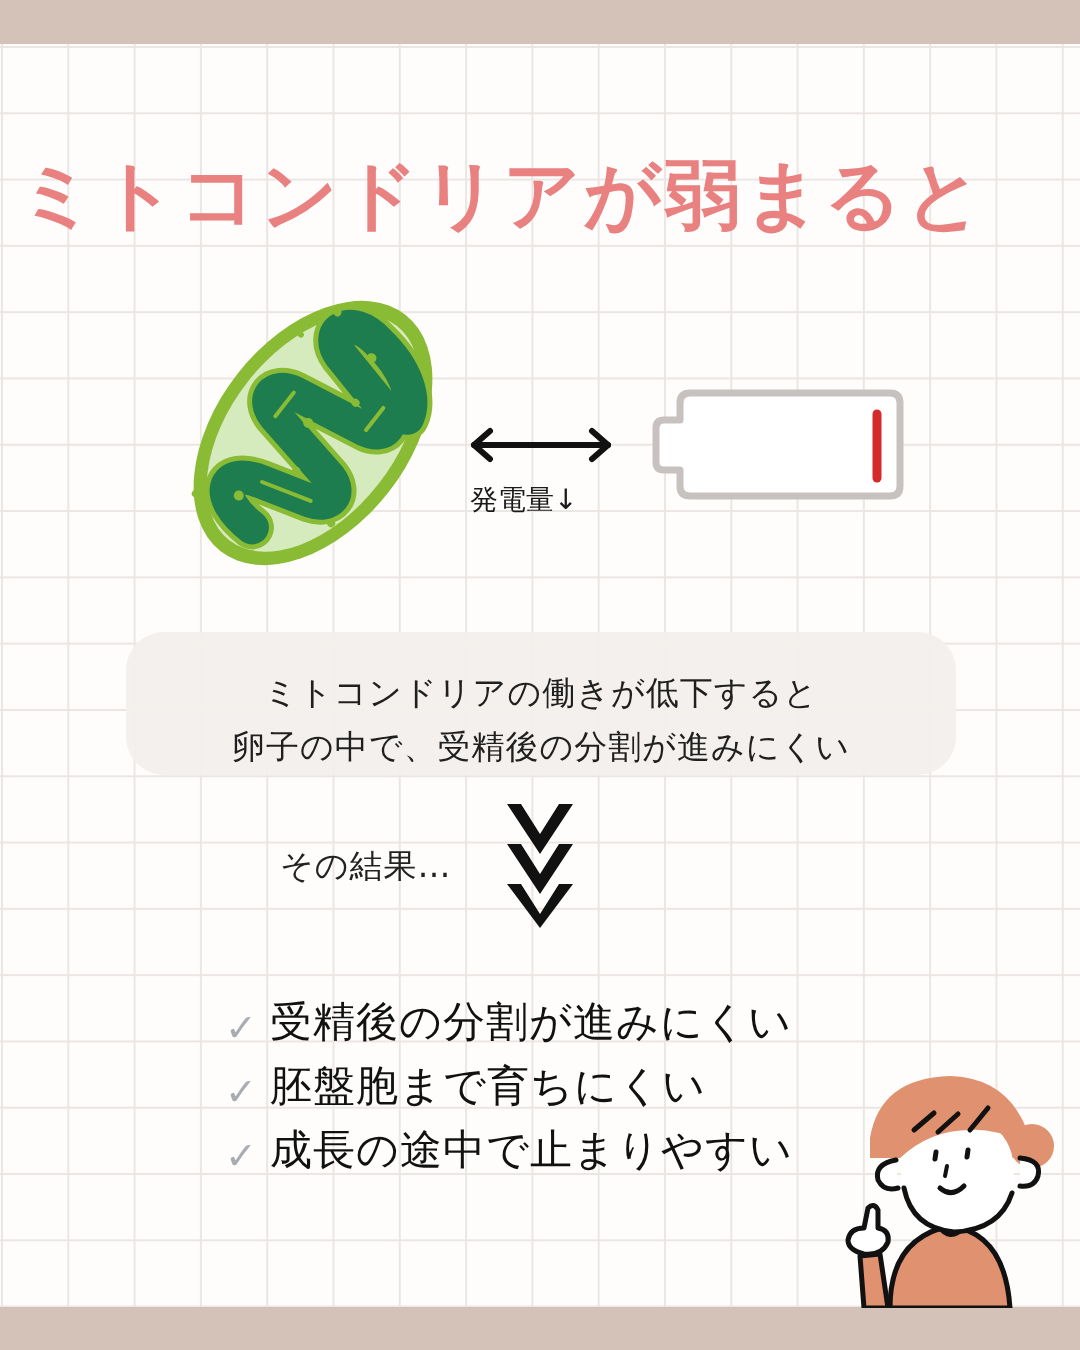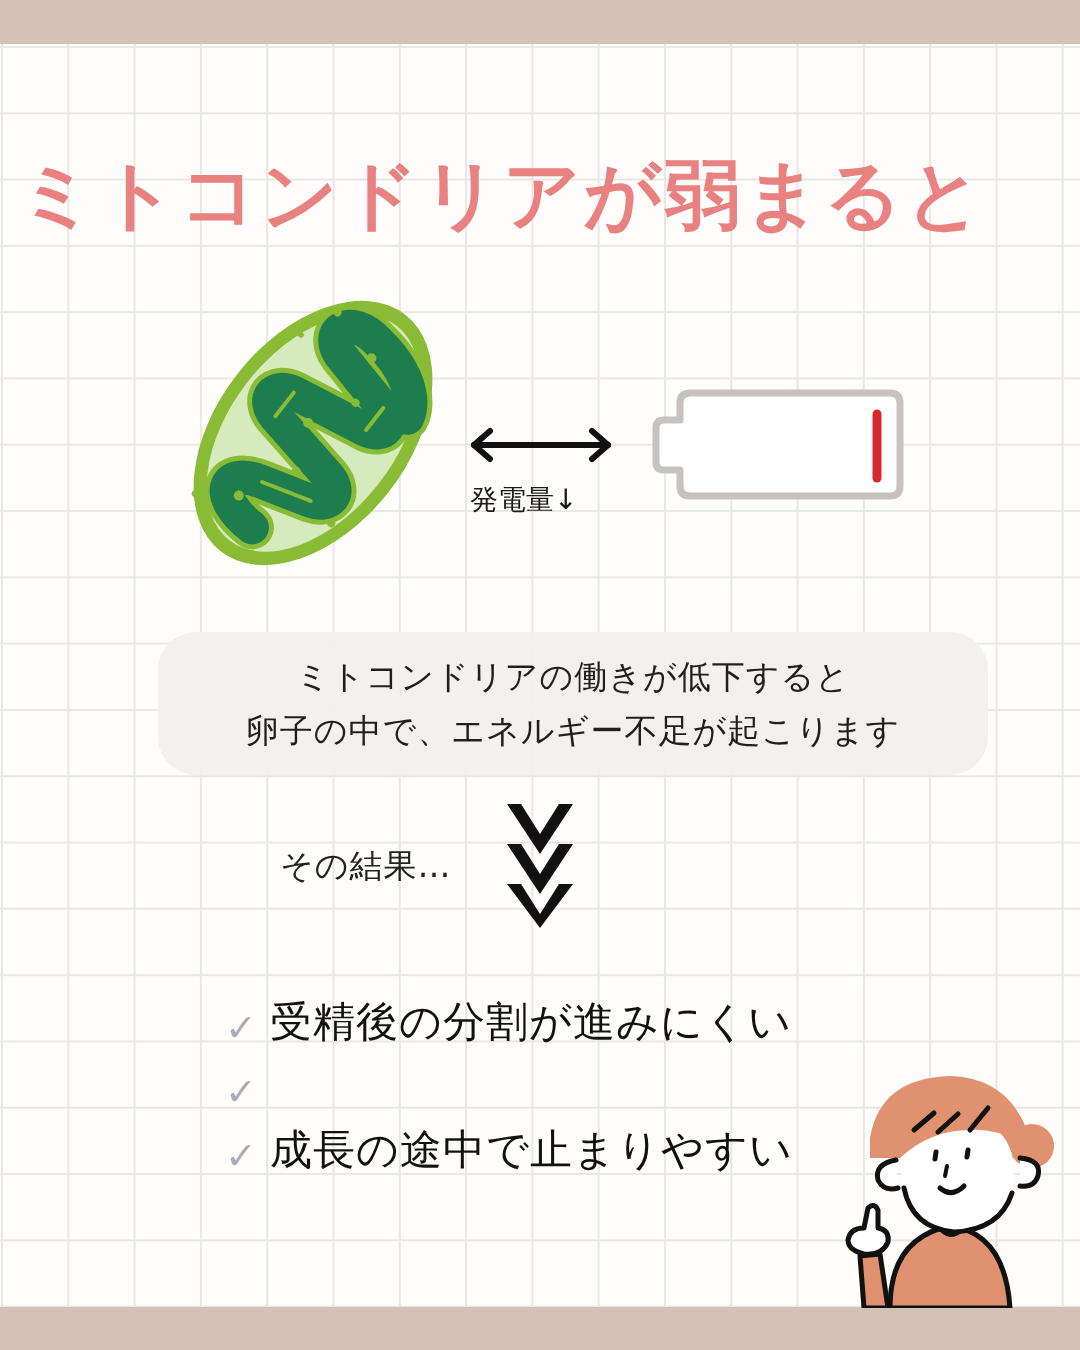--- a/index.html
+++ b/index.html
@@ -34,21 +34,21 @@
       position: absolute; left: 470px; top: 480px; width: 150px;
       font-size: 28px; color: #1a1a1a; line-height: 40px;
     }
 
     .battery { position: absolute; left: 650px; top: 388px; width: 260px; height: 115px; }
 
     .callout {
       position: absolute; left: 126px; top: 632px; width: 830px; height: 143px;
       background: rgba(243, 239, 236, 0.93); border-radius: 38px;
       text-align: center; color: #1f1f1f; font-size: 33px; line-height: 54px;
-      padding-top: 18px; box-sizing: border-box; letter-spacing: 1px; margin-left: 32px;
+      padding-top: 34px; box-sizing: border-box; letter-spacing: 1px;
     }
     .callout div { white-space: nowrap; }
 
     .result-label {
       position: absolute; left: 268px; top: 842px; font-size: 33px; color: #222;
       line-height: 48px; letter-spacing: 1px; padding-left: 12px;
     }
     .chevrons { position: absolute; left: 505px; top: 800px; width: 70px; height: 130px; }
 
     .checks { position: absolute; left: 218px; top: 990px; }
@@ -102,37 +102,38 @@
 </svg>
 <div class="power-label">発電量↓</div>
 
 <svg class="battery" viewBox="0 0 260 115">
   <path d="M 40 5 L 240 5 Q 250 5 250 15 L 250 98 Q 250 108 240 108 L 40 108 Q 30 108 30 98 L 30 82 L 14 82 Q 6 82 6 74 L 6 40 Q 6 32 14 32 L 30 32 L 30 15 Q 30 5 40 5 Z" fill="#ffffff" stroke="#c7c1c0" stroke-width="7" stroke-linejoin="round"></path>
   <line x1="227" y1="26" x2="227" y2="90" stroke="#d42a2a" stroke-width="9" stroke-linecap="round"></line>
 </svg>
 
 <div class="callout">
   <div>ミトコンドリアの働きが低下すると</div>
-  <div>卵子の中で、エネルギー不足が起こります</div>
+  <div>卵子の中で、受精後の分割が進みにくい</div>
 </div>
 
 <div class="result-label">その結果…</div>
 <svg class="chevrons" viewBox="0 0 70 130">
   <polygon points="2,4 16,4 35,34 54,4 68,4 35,54" fill="#111"></polygon>
   <polygon points="2,44 16,44 35,74 54,44 68,44 35,94" fill="#111"></polygon>
   <polygon points="2,84 16,84 35,114 54,84 68,84 35,128" fill="#111"></polygon>
 </svg>
 
 <div class="checks">
   <div class="check-row">
     <span class="check-mark">✓</span>
     <span class="check-text">受精後の分割が進みにくい</span>
   </div>
   <div class="check-row">
     <span class="check-mark">✓</span>
+    <span class="check-text">胚盤胞まで育ちにくい</span>
   </div>
   <div class="check-row">
     <span class="check-mark">✓</span>
     <span class="check-text">成長の途中で止まりやすい</span>
   </div>
 </div>
 
 <svg class="person" viewBox="0 0 230 240">
 
   <circle cx="202" cy="78" r="22" fill="#e0916f"></circle>

